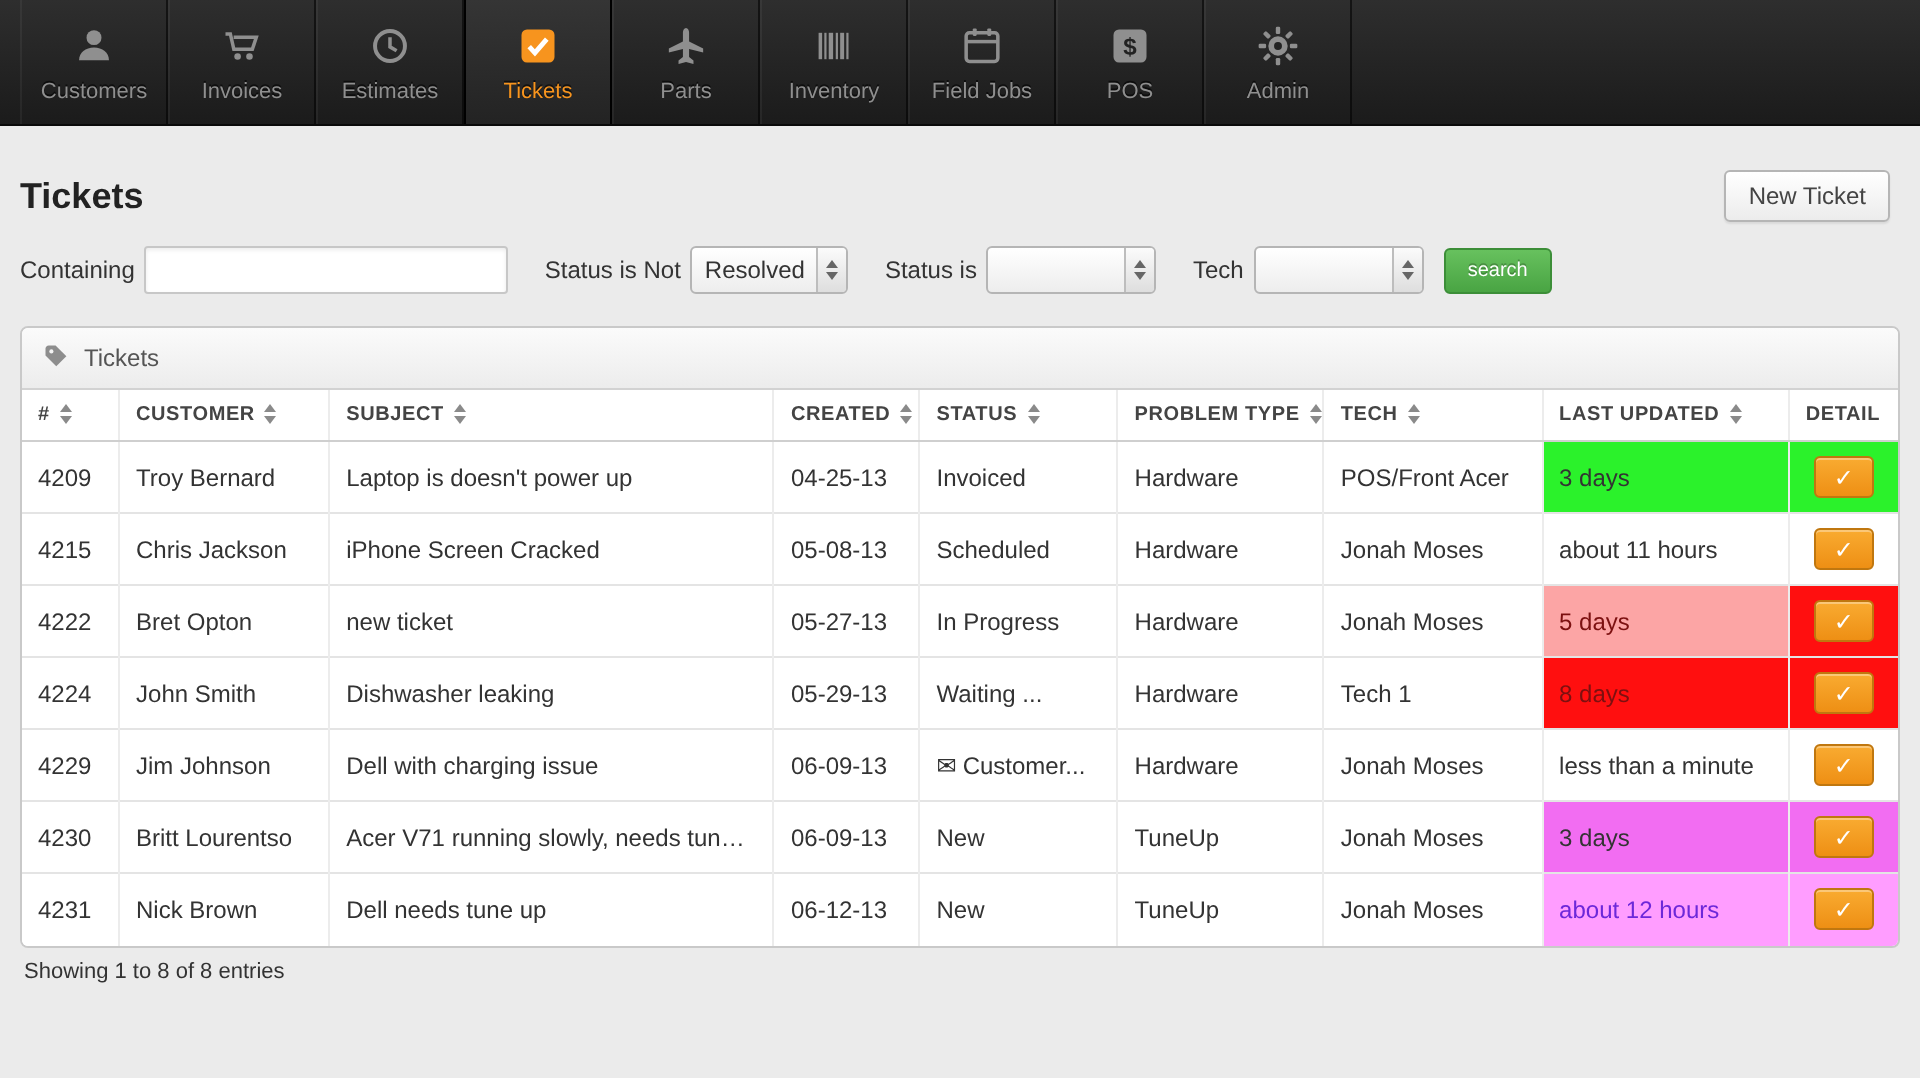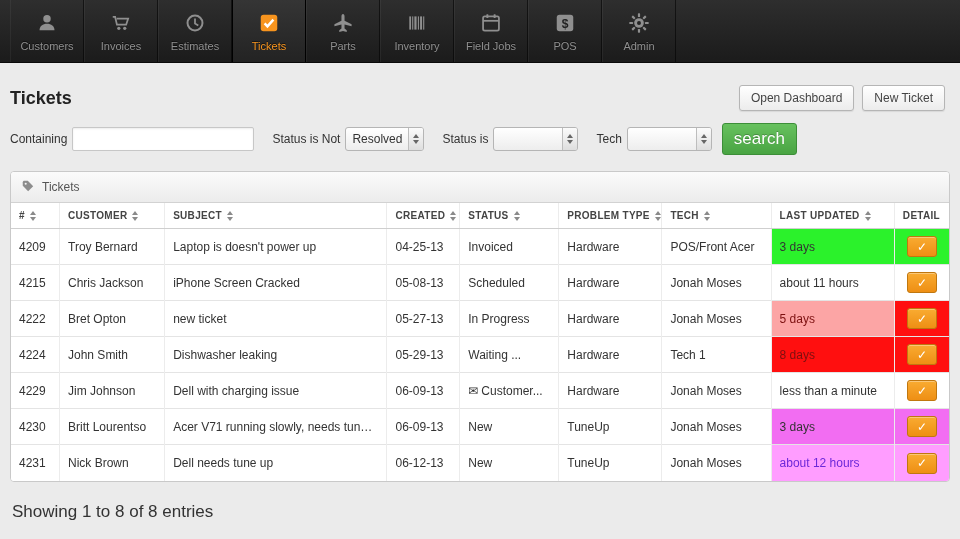--- a/index.html
+++ b/index.html
@@ -73,21 +73,21 @@
   .select.narrow .sel-value { min-width: 68px; }
   .select .stepper {
     width: 15px; height: 100%;
     border-left: 1px solid #bdbdbd;
     background: linear-gradient(#fbfbfb, #dedede);
     display: flex; flex-direction: column; align-items: center; justify-content: center; gap: 2px;
   }
   .tri-up { width:0;height:0;border-left:3px solid transparent;border-right:3px solid transparent;border-bottom:4px solid #666; }
   .tri-down { width:0;height:0;border-left:3px solid transparent;border-right:3px solid transparent;border-top:4px solid #666; }
   .btn-search {
-    font-family: inherit; font-size: 17px; color: #fff;
+    font-family: inherit; font-size: 10px; color: #fff;
     text-shadow: 0 -1px 0 rgba(0,0,0,.25);
     background: linear-gradient(#67c15e, #49a443);
     border: 1px solid #3c8e38; border-radius: 3px;
     padding: 5px 11px; margin-left: 10px; cursor: pointer;
   }
   
   .panel {
     margin-top: 16px;
     background: #fff;
     border: 1px solid #c9c9c9; border-radius: 4px;
@@ -125,21 +125,21 @@
   tbody td:last-child { border-right: none; }
   td.c-detail { padding: 0; text-align: center; }
   .detail-btn {
     width: 30px; height: 21px;
     background: linear-gradient(#f9ab31, #ee8f14);
     border: 1px solid #c0770f; border-radius: 3px;
     color: #fff; font-size: 12px; line-height: 1;
     cursor: pointer; box-shadow: inset 0 1px 0 rgba(255,255,255,.35);
   }
   .env { margin-right: 3px; color: #333; }
-  .table-footer { font-size: 17px; color: #333; margin: 20px 0 0 0; padding-left: 2px; }
+  .table-footer { font-size: 11px; color: #333; margin: 6px 0 0 0; padding-left: 2px; }
 </style>
 </head>
 <body>
 
 <nav class="topnav">
     <div class="nav-item">
     <span class="nicon">
         <svg viewBox="0 0 20 20" width="22" height="22" fill="currentColor">
           <circle cx="10" cy="6.2" r="3.4"></circle>
           <path d="M3.2 16.5c0-3.6 3-5.8 6.8-5.8s6.8 2.2 6.8 5.8z"></path>
@@ -235,21 +235,20 @@
       </span>
     <span class="nlabel">Admin</span>
   </div>
   </nav>
 
 <div class="page">
 
   <div class="page-header">
     <h1 class="page-title">Tickets</h1>
     <div class="hdr-buttons">
-      <button class="btn">Open Dashboard</button>
       <button class="btn">New Ticket</button>
     </div>
   </div>
 
   <div class="filterbar">
     <span class="flabel">Containing</span>
     <input class="text-input" type="text" value="" style="">
     <span class="gap"></span>
     <span class="flabel">Status is Not</span>
     <span class="select">

